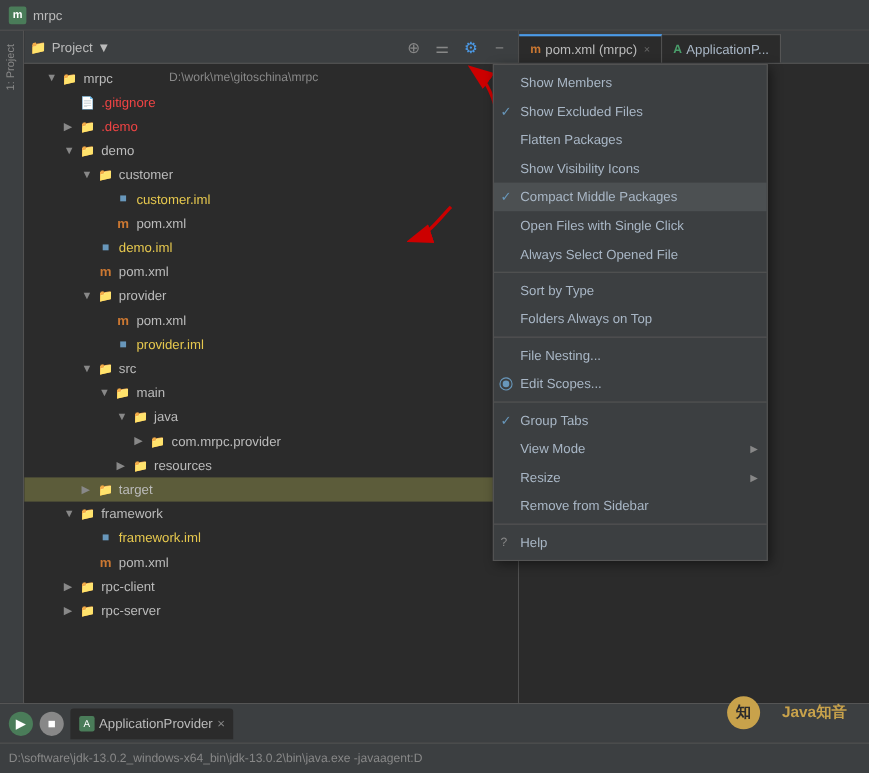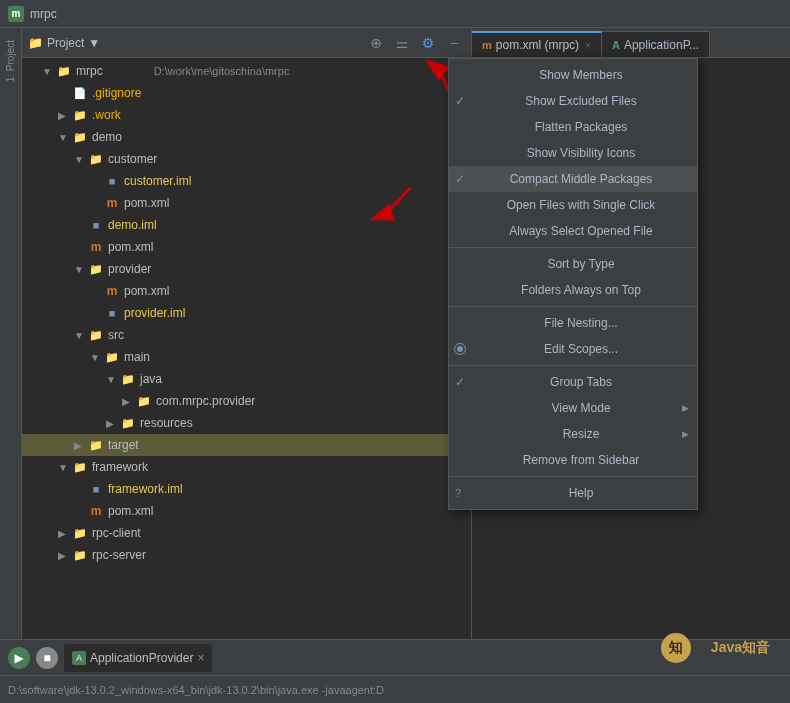--- a/index.html
+++ b/index.html
@@ -130,21 +130,21 @@
       margin-right: 4px;
       flex-shrink: 0;
       display: flex;
       align-items: center;
       justify-content: center;
       font-size: 11px;
     }
     .icon-folder { color: #c8a24b; }
     .item-label { font-size: 12px; }
     .item-label.yellow { color: #e6c84e; }
-    .item-label.gray { color: #eab308; }
+    .item-label.gray { color: #ef4444; }
     .item-label.white { color: #bbb; }
     .item-path { color: #888; font-size: 11px; margin-left: 4px; padding-left: 47px; }
 
     
     .context-menu {
       position: absolute;
       top: 58px;
       left: 448px;
       width: 250px;
       background: #3c3f41;
@@ -155,21 +155,20 @@
     }
     .menu-item {
       display: flex;
       align-items: center;
       height: 26px;
       padding: 0 8px 0 24px;
       cursor: pointer;
       position: relative;
       color: #a9b7c6;
       font-size: 12px;
-      justify-content: center;
     }
     .menu-item.has-sub::after {
       content: '▶';
       position: absolute;
       right: 8px;
       font-size: 9px;
       color: #888;
     }
     .menu-item .check {
       position: absolute;
@@ -404,21 +403,21 @@
         <span class="arrow"></span>
         <span class="file-icon">📄</span>
         <span class="item-label gray">.gitignore</span>
       </div>
 
       <div class="tree-item">
         <span class="indent"></span>
           <span class="indent"></span>
         <span class="arrow">▶</span>
         <span class="file-icon icon-folder">📁</span>
-        <span class="item-label gray">.work</span>
+        <span class="item-label gray">.demo</span>
       </div>
 
       <div class="tree-item">
         <span class="indent"></span>
           <span class="indent"></span>
         <span class="arrow">▼</span>
         <span class="file-icon icon-folder">📁</span>
         <span class="item-label white">demo</span>
       </div>
 

